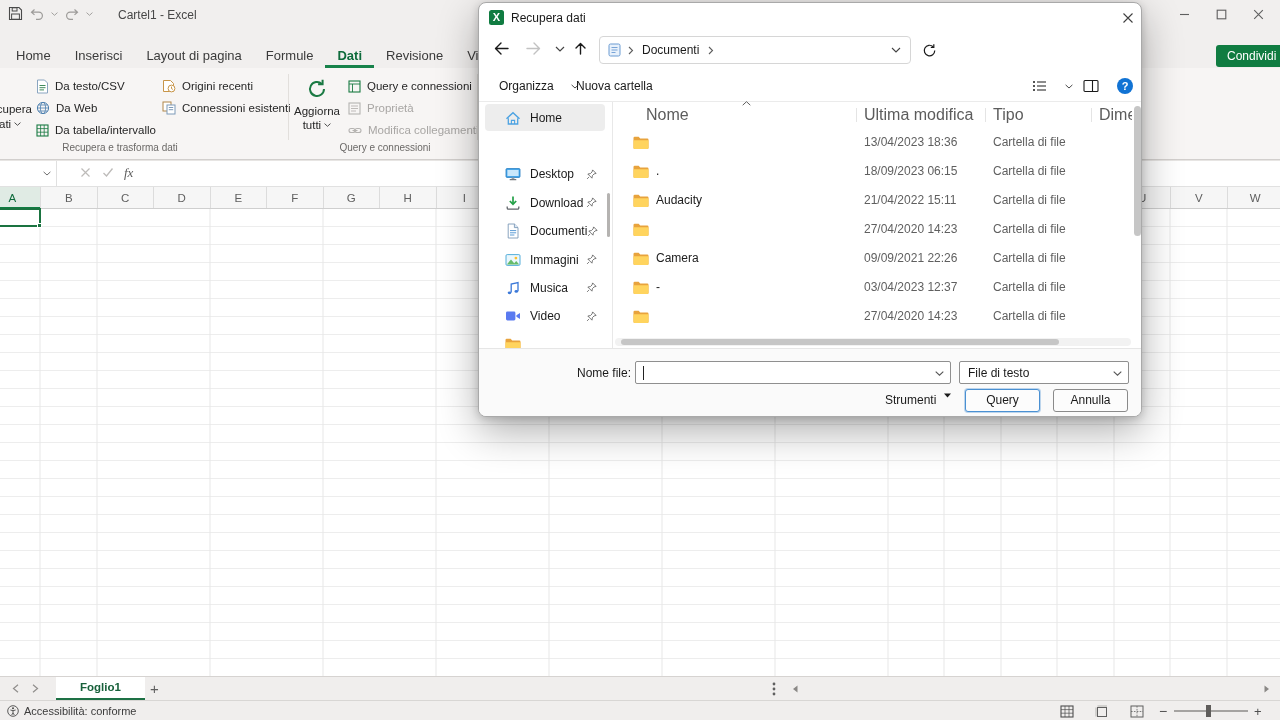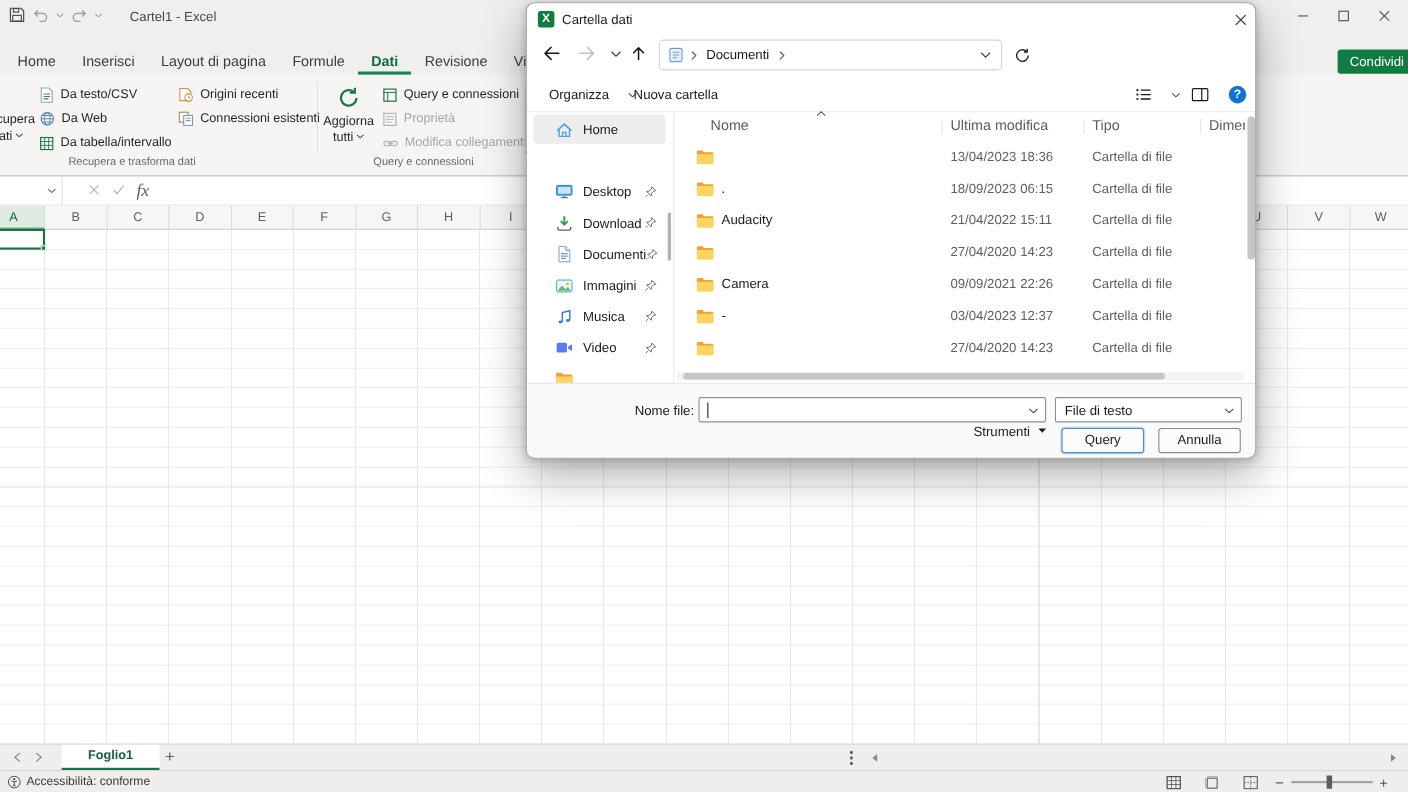--- a/index.html
+++ b/index.html
@@ -67,42 +67,42 @@
   #dlg-sidebar{position:absolute;left:0;top:0;width:132px;height:345px}
   .sb-item{position:absolute;left:6px;width:120px;height:27px;display:flex;align-items:center;border-radius:4px}
   .sb-item.sel{background:#ededed}
   .sb-ico{margin-left:20px;width:16px}
   .sb-label{margin-left:9px;font-size:12px;color:#1a1a1a;flex:1}
   .sb-pin{margin-right:8px}
   #sb-scroll{position:absolute;left:128px;top:190px;width:3px;height:44px;background:#b5b3b1;border-radius:2px}
   #dlg-vsep{position:absolute;left:133px;top:99px;width:1px;height:246px;background:#e8e8e8}
 
   #dlg-list{position:absolute;left:134px;top:99px;width:530px;height:246px}
-  .lh{position:absolute;top:4px;font-size:13px;color:#5c5c5c;white-space:nowrap}
+  .lh{position:absolute;top:4px;font-size:16px;color:#5c5c5c;white-space:nowrap}
   .lh-sep{position:absolute;top:6px;width:1px;height:14px;background:#e4e4e4}
   #file-rows{position:absolute;left:0;top:26px;width:530px;height:203px}
   .frow{position:absolute;left:0;width:520px;height:29px}
   .f-ico{position:absolute;left:20px;top:8px}
   .f-name{position:absolute;left:43px;top:7px;color:#202020;white-space:nowrap}
   .f-mod{position:absolute;left:251px;top:7px;color:#5f5f5f;white-space:nowrap}
   .f-type{position:absolute;left:380px;top:7px;color:#5f5f5f;white-space:nowrap}
   #list-vscroll{position:absolute;left:521px;top:4px;width:7px;height:130px;background:#c6c6c6;border-radius:4px}
   #list-hscroll{position:absolute;left:2px;top:236px;width:516px;height:8px;background:#f2f2f2;border-radius:4px}
   #list-hthumb{position:absolute;left:6px;top:1px;width:438px;height:6px;background:#c6c6c6;border-radius:3px}
 
   #dlg-footer{position:absolute;left:0;top:345px;width:664px;height:70px;background:#fafafa;border-top:1px solid #e6e6e6}
   #fn-label{position:absolute;left:40px;top:17px;width:112px;text-align:right;font-size:12px;color:#1a1a1a}
   .combo{position:absolute;top:12px;height:23px;border:1px solid #8f8f8f;border-radius:2px;background:#fff}
   .combo .chev{position:absolute;right:6px;top:9px}
   #fn-input{left:156px;width:316px}
   #fn-input input{position:absolute;left:6px;top:3px;width:290px;border:0;outline:0;background:transparent;font-family:inherit;font-size:12px}
   #fn-caret{position:absolute;left:7px;top:4px;width:1px;height:14px;background:#222}
   #ft-combo{left:480px;width:170px}
   #ft-combo .val{position:absolute;left:8px;top:4px;font-size:12px;color:#1a1a1a}
-  #tools-btn{position:absolute;left:406px;top:31px;height:23px;display:flex;align-items:center;gap:8px;font-size:12px}
+  #tools-btn{position:absolute;left:406px;top:44px;height:23px;display:flex;gap:8px;font-size:12px}
   .dlg-btn{position:absolute;top:40px;width:75px;height:23px;background:#fcfcfc;border:1px solid #8a8a8a;border-radius:3px;text-align:center;line-height:21px;font-size:12px;color:#1a1a1a}
   #open-btn{left:486px;border:1px solid #4a90d2;box-shadow:0 0 0 1px rgba(74,144,210,.35)}
   #cancel-btn{left:574px}
 </style>
 </head>
 <body>
 
 <div id="titlebar">
   <div id="qat">
     <span>
@@ -286,21 +286,21 @@
   <span class="fb-ico" style="left:80px">
       <svg width="11" height="11" viewBox="0 0 11 11">
         <path d="M1.5 1.5 9.5 9.5M9.5 1.5 1.5 9.5" stroke="#bdbbb9" stroke-width="1.2"></path>
       </svg>
     </span>
   <span class="fb-ico" style="left:102px">
       <svg width="12" height="11" viewBox="0 0 12 11">
         <path d="M1.5 6 4.5 9 10.5 1.5" fill="none" stroke="#bdbbb9" stroke-width="1.3"></path>
       </svg>
     </span>
-  <span class="fb-ico" style="left:124px;top:4px;font-family:'Liberation Serif',serif;font-style:italic;font-size:16px;color:#5d5d5d">fx</span>
+  <span class="fb-ico" style="left:124px;top:4px;font-family:'Liberation Serif',serif;font-style:italic;font-size:13px;color:#5d5d5d">fx</span>
   <div class="abs" style="left:145px;top:0;right:0;height:26px"></div>
 </div>
 
 <div id="col-headers">
     <div class="col-h sel" style="left: -15.5px;">A</div>
     <div class="col-h" style="left: 41px;">B</div>
     <div class="col-h" style="left: 97.5px;">C</div>
     <div class="col-h" style="left: 154px;">D</div>
     <div class="col-h" style="left: 210.5px;">E</div>
     <div class="col-h" style="left: 267px;">F</div>
@@ -391,21 +391,21 @@
     </span>
   <span class="abs sb-right" style="left:1159px;font-size:14px;color:#4f4f4f">−</span>
   <span class="abs" style="left:1174px;top:9px;width:74px;height:2px;background:#a5a3a1"></span>
   <span class="abs" style="left:1206px;top:4px;width:5px;height:12px;background:#5f5d5b"></span>
   <span class="abs sb-right" style="left:1254px;font-size:13px;color:#4f4f4f">+</span>
 </div>
 
 <div id="dialog">
   <div id="dlg-title">
     <div id="xl-logo">X</div>
-    <div id="dlg-title-text">Cartella dati</div>
+    <div id="dlg-title-text">Recupera dati</div>
     <div id="dlg-close">
         <svg width="12" height="12" viewBox="0 0 12 12">
           <path d="M1.5 1.5 10.5 10.5M10.5 1.5 1.5 10.5" stroke="#404040" stroke-width="1.1"></path>
         </svg>
       </div>
   </div>
 
   <span class="navbtn" style="left:14px">
       <svg width="17" height="15" viewBox="0 0 17 15">
         <path d="M8 2 2.5 7.5 8 13M3.2 7.5H15" fill="none" stroke="#1a1a1a" stroke-width="1.4" stroke-linecap="round" stroke-linejoin="round"></path>

